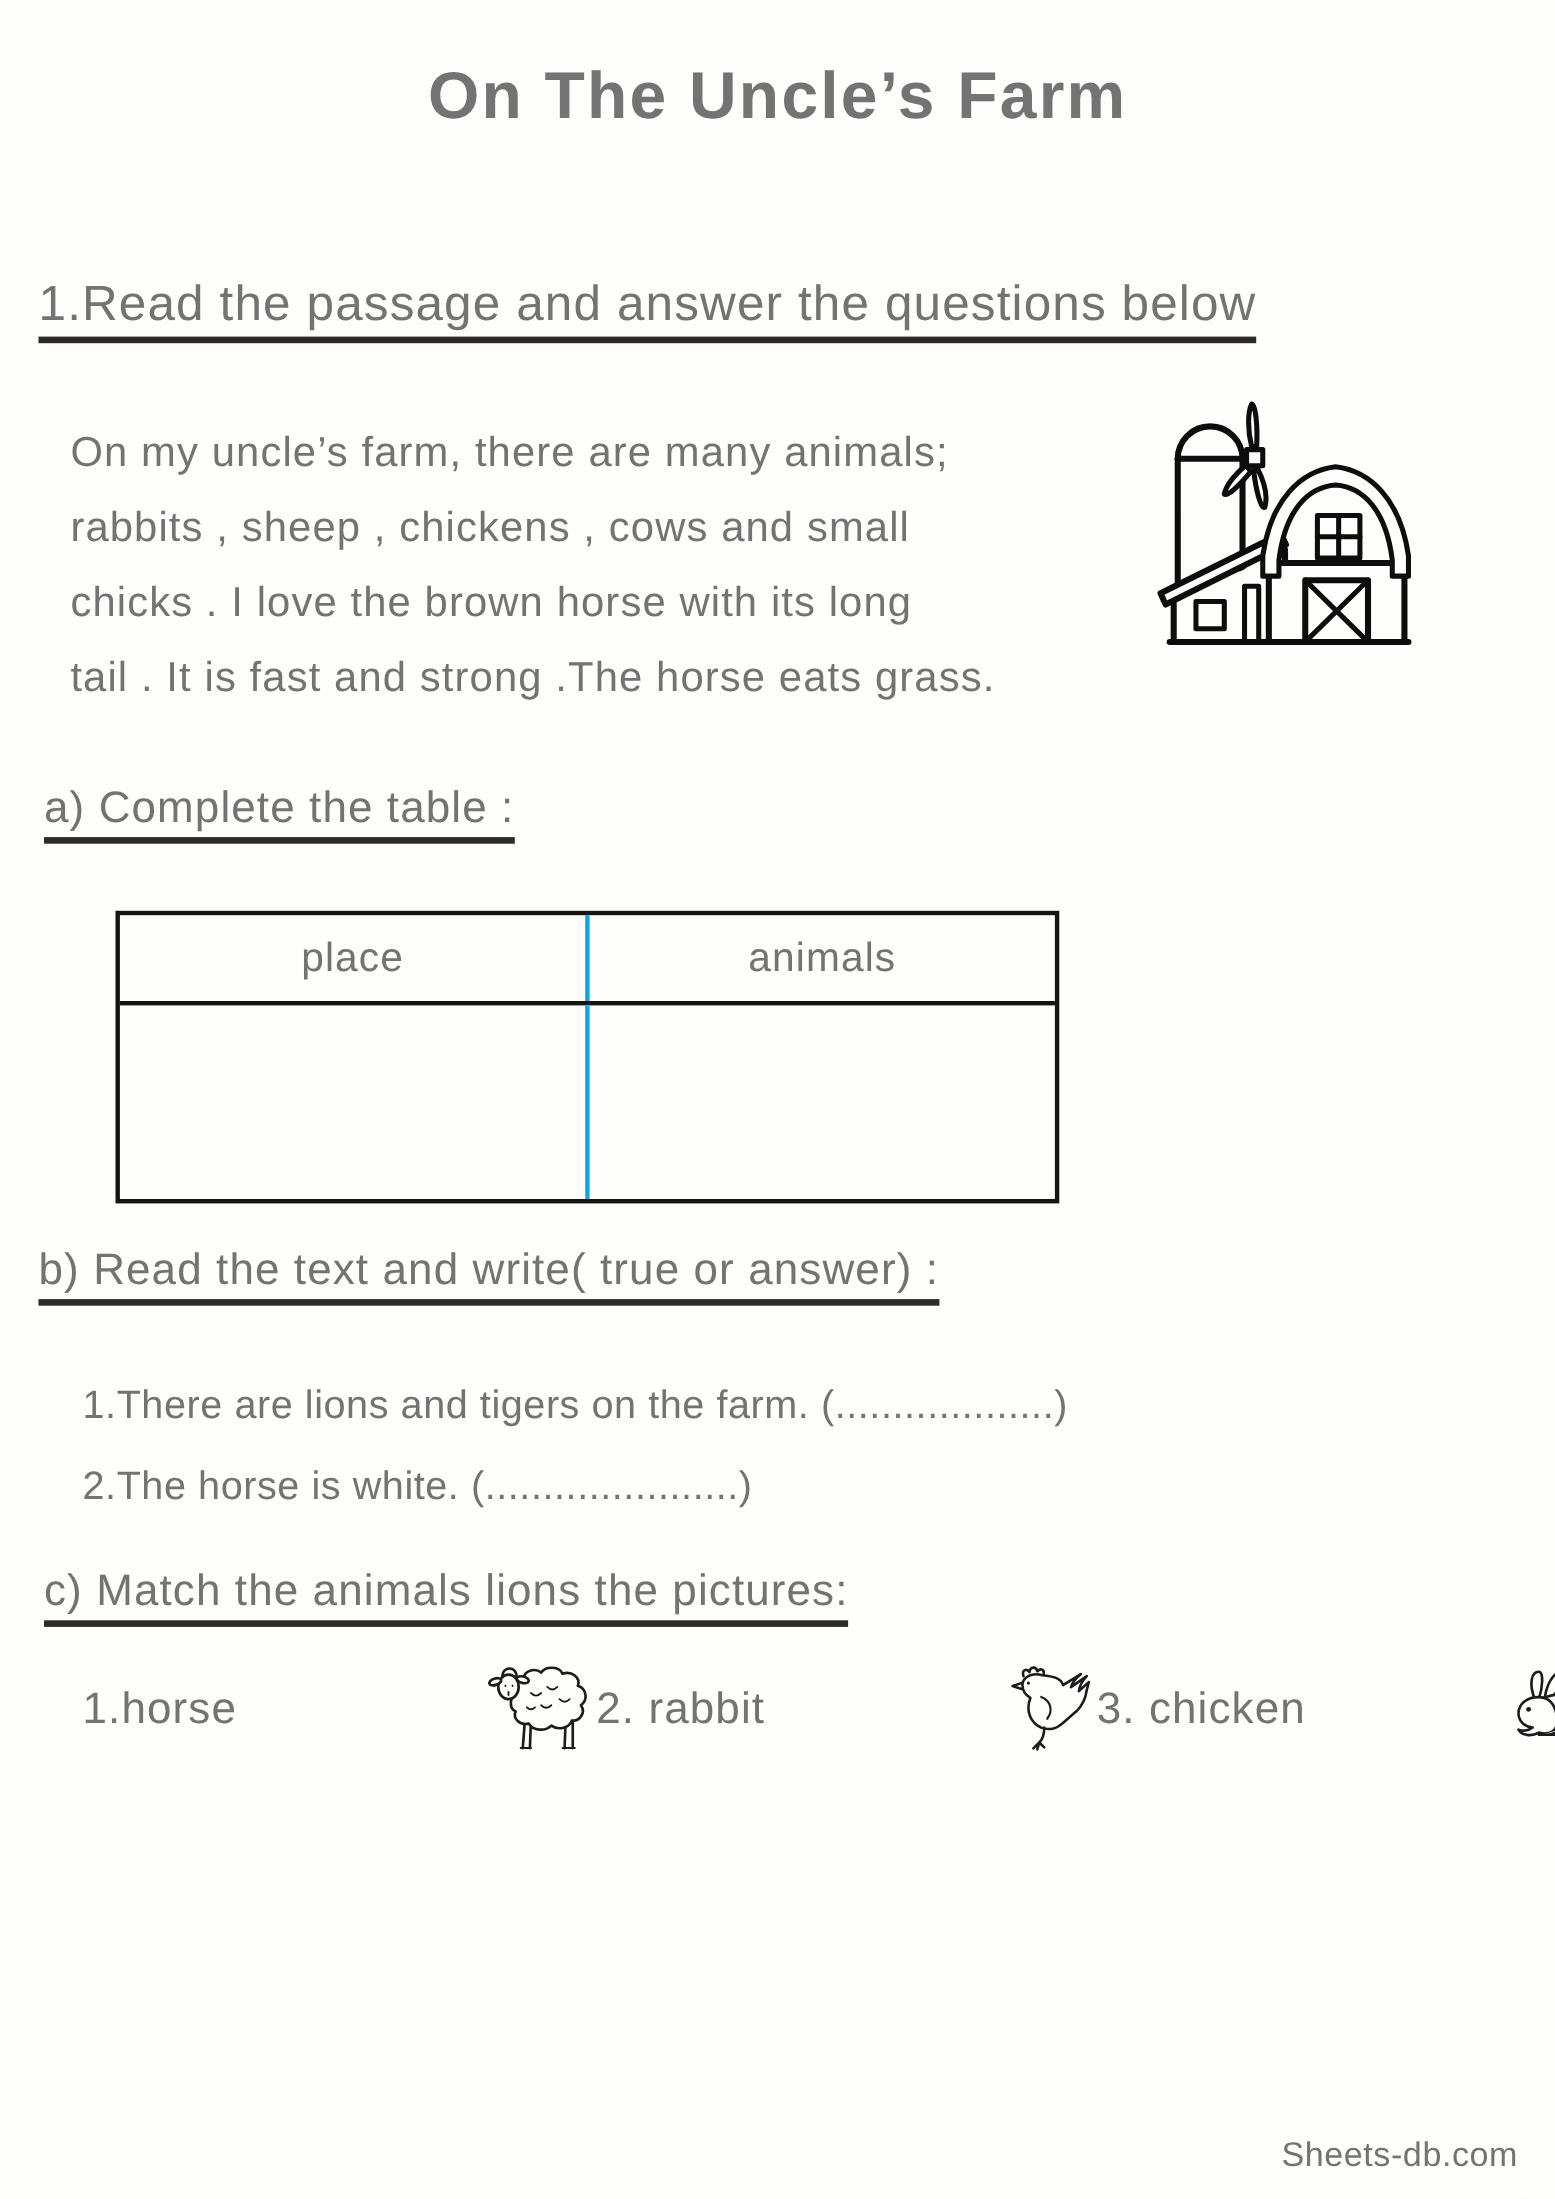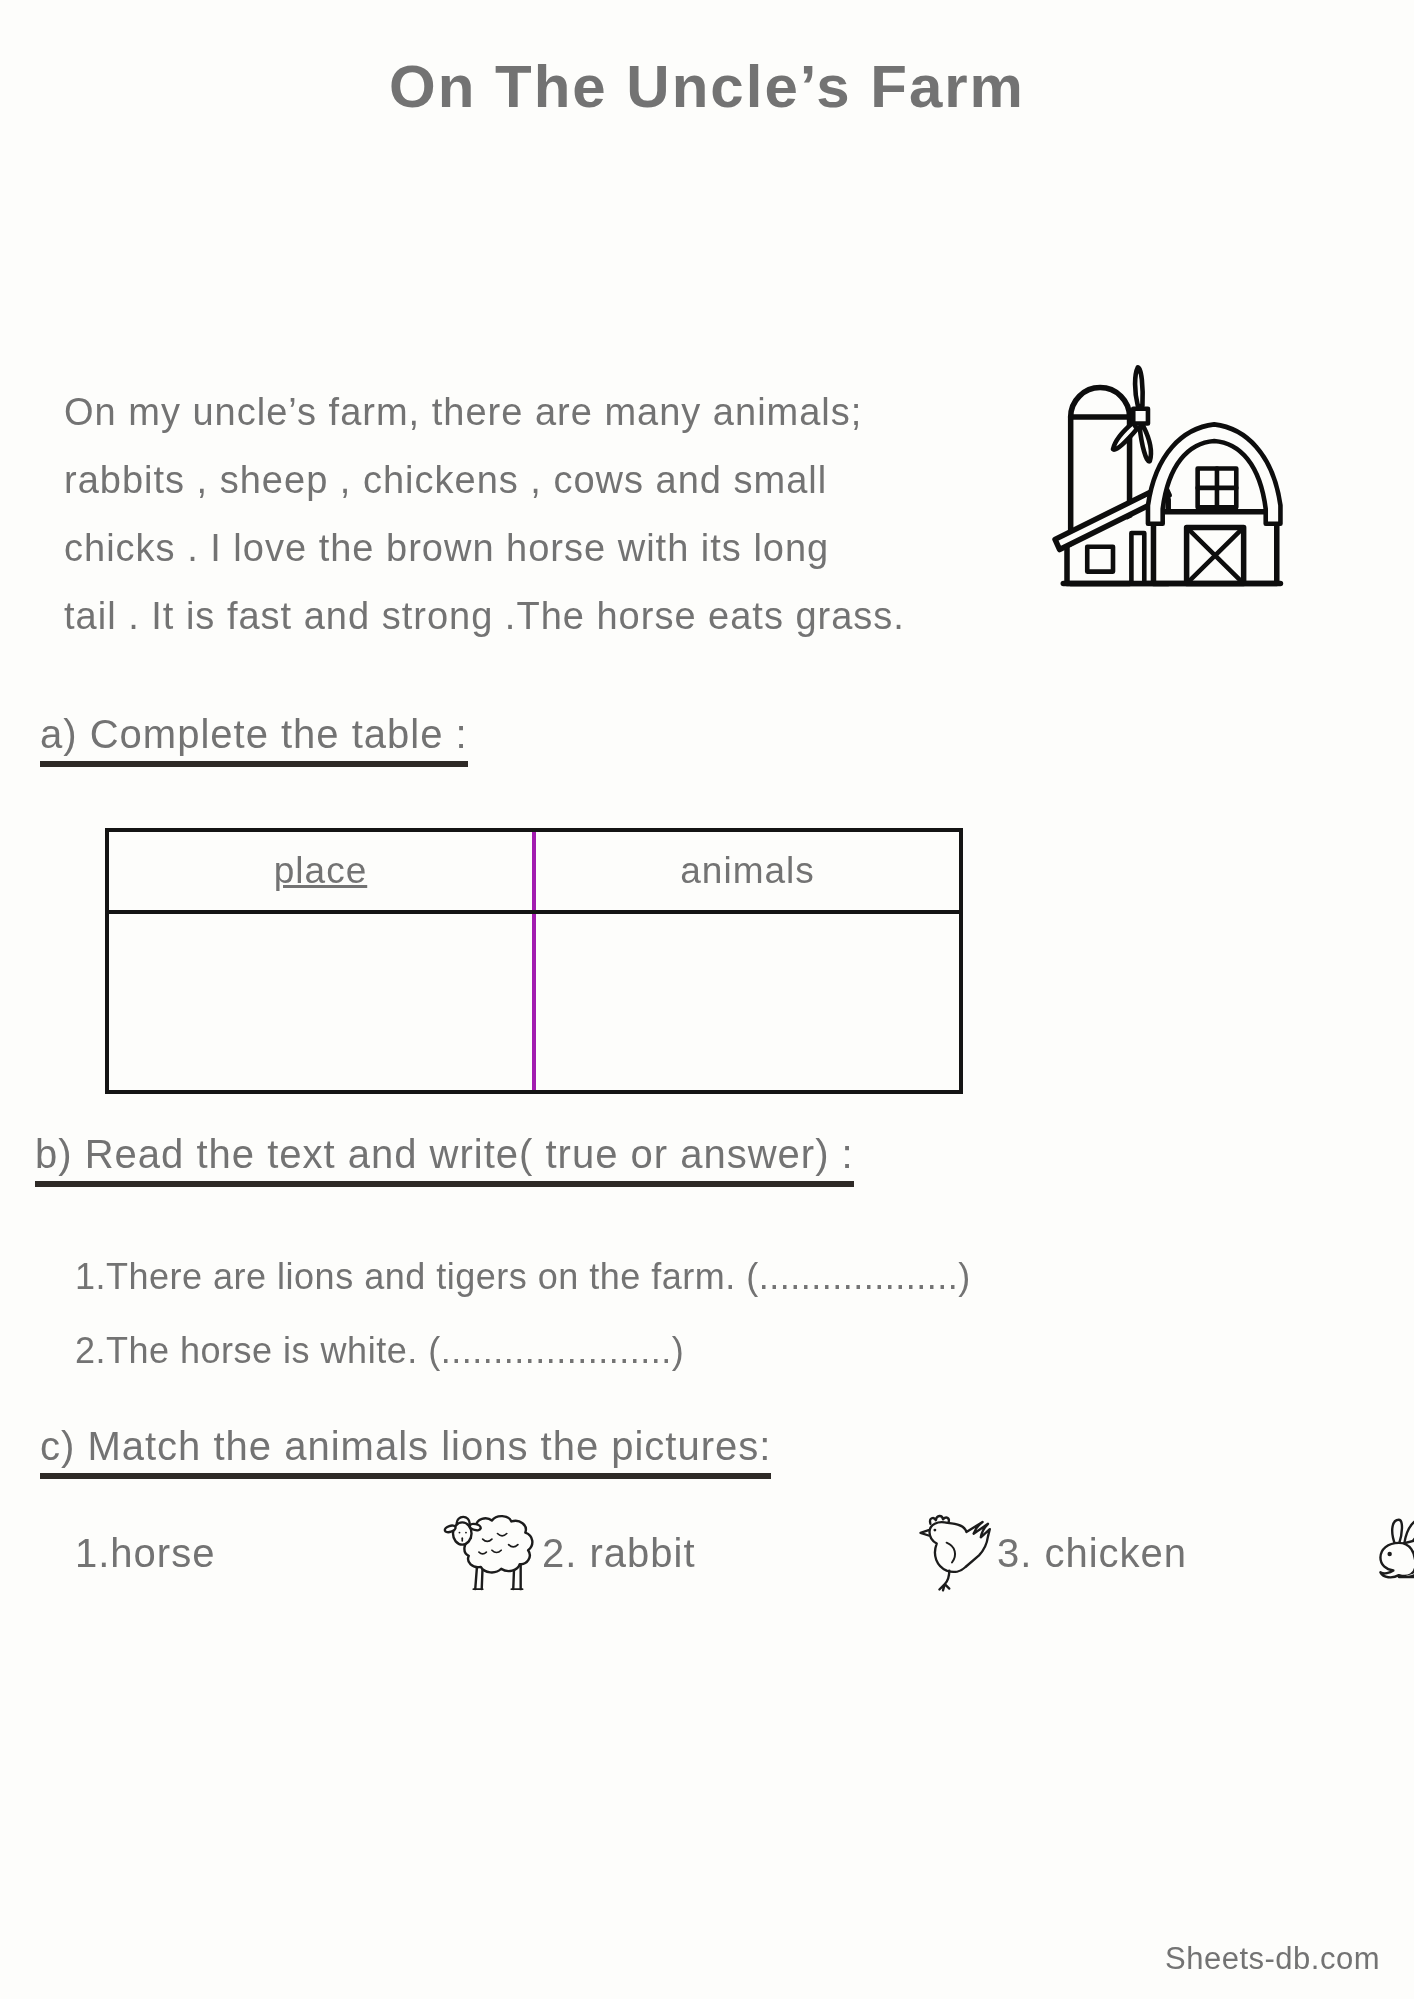--- a/index.html
+++ b/index.html
@@ -43,40 +43,43 @@
     border-collapse:collapse;
   }
   .ctable-row{display:flex;}
   .ctable-head .ctable-cell{
     height:78px;line-height:78px;
     font-size:37px;text-align:center;letter-spacing:1px;
   }
   .ctable-head{border-bottom:4px solid #141414;}
   .ctable-body .ctable-cell{height:176px;}
   .ctable-cell{flex:1 1 50%;}
-  .ctable-cell:first-child{border-right:4px solid #a21caf;text-decoration:underline;}
+  .ctable-cell:first-child{border-right:4px solid #0ea5e9;}
   
   .pb-items{top:1240px;left:75px;font-size:36px;letter-spacing:0.5px;}
   .pb-items .bline{height:74px;line-height:74px;white-space:nowrap;}
   
   .pc-list{top:1496px;left:75px;display:flex;flex-direction:row;}
   .pc-row{display:flex;align-items:center;height:114px;}
   .pc-label{flex:0 0 365px;font-size:40px;letter-spacing:1px;}
   .pc-icon{flex:0 0 auto;}
   
   .footer{right:34px;bottom:22px;font-size:31px;letter-spacing:0.5px;}
   svg{display:block;}
 </style>
 </head>
 <body>
 
 <div id="worksheet">
 
   <div class="abs title">On The Uncle’s Farm</div>
 
+  <div class="abs h-main">
+    <span class="ul">1.Read the passage and answer the questions below</span>
+  </div>
 
   <div class="abs passage">
     <div class="pline">On my uncle’s farm, there are many animals;</div>
     <div class="pline">rabbits , sheep , chickens , cows and small</div>
     <div class="pline">chicks . I love the brown horse with its long</div>
     <div class="pline">tail . It is fast and strong .The horse eats grass.</div>
   </div>
 
   <div class="abs barn">
     <svg viewBox="0 0 280 250" width="258" height="230" fill="none" stroke="#0d0d0d" stroke-width="6" stroke-linejoin="round" stroke-linecap="round">

